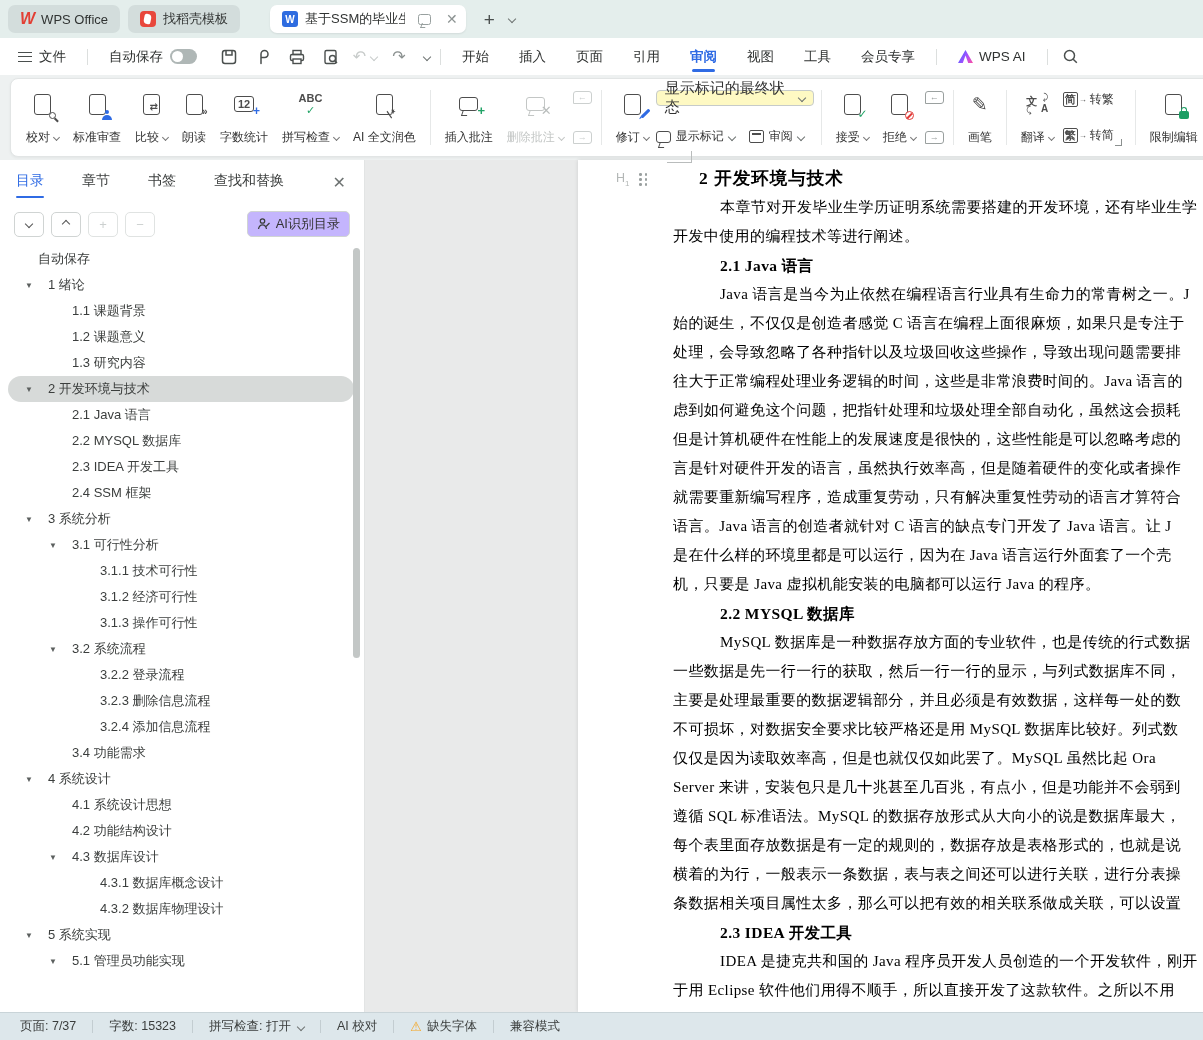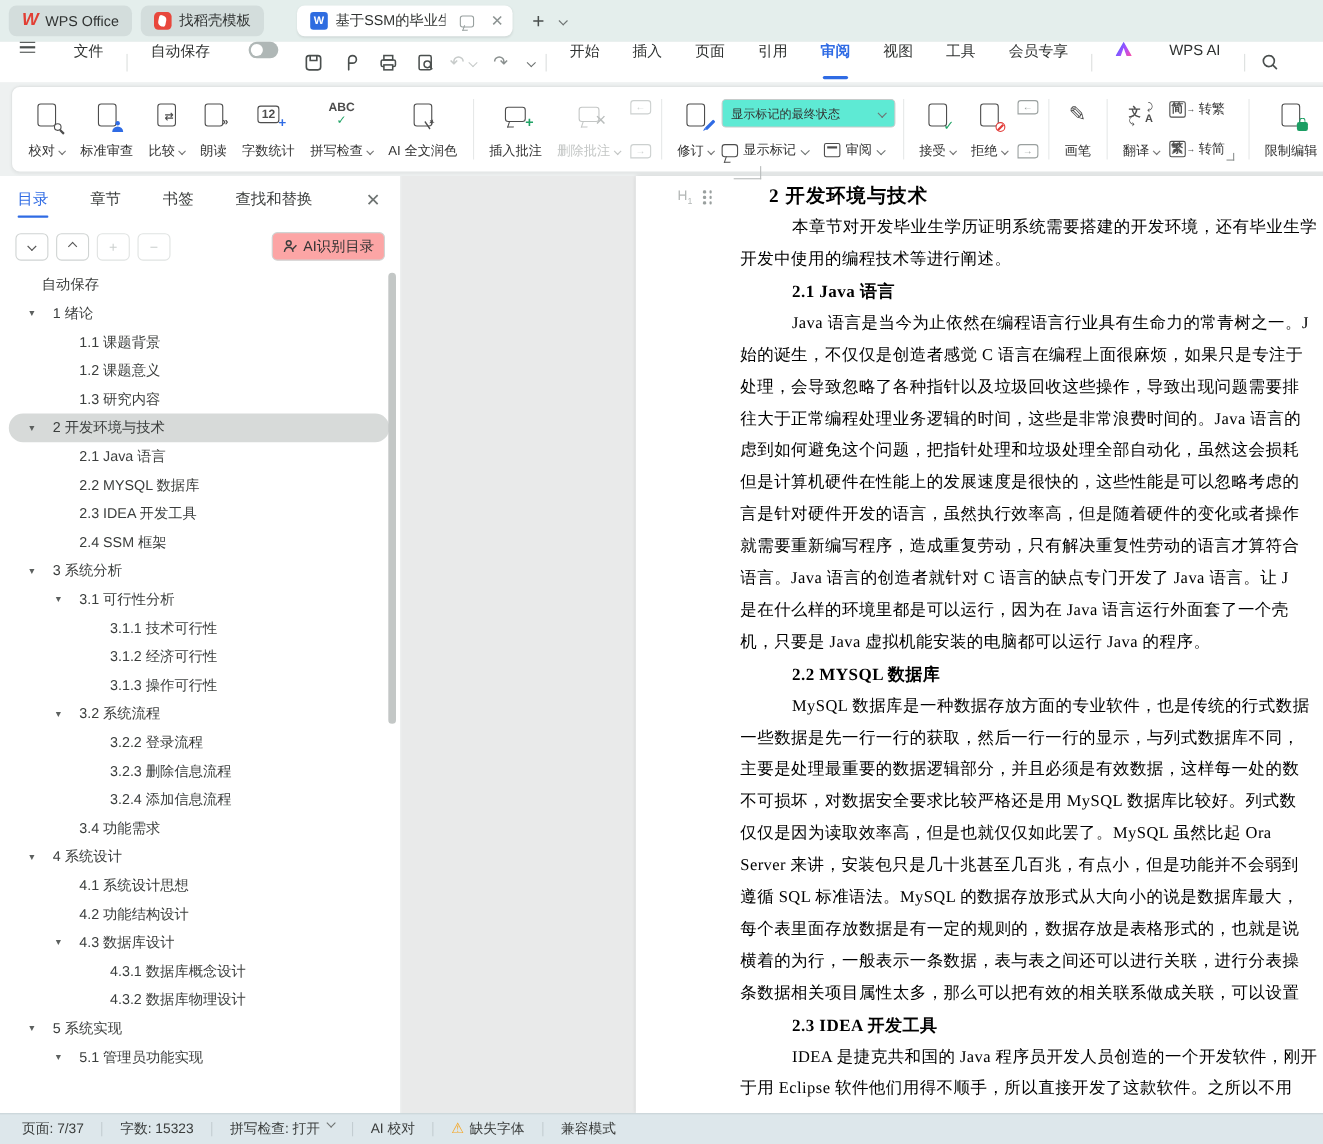--- a/index.html
+++ b/index.html
@@ -18,21 +18,21 @@
   .doc-title { max-width:100px; overflow:hidden; white-space:nowrap; }
   .bubt { width:13px; height:11px; border:1.2px solid #98a09f; border-radius:2.5px; position:relative; margin-left:6px; }
   .bubt::after { content:''; position:absolute; left:2px; bottom:-4.5px; width:4px; height:4px; border-left:1.2px solid #98a09f; border-bottom:1.2px solid #98a09f; transform:skewX(-20deg); background:transparent; }
   .tab-close { color:#8d9493; font-size:14px; margin-left:8px; line-height:1; }
   .tb-btn { color:#4a4f4e; font-size:19px; margin-left:18px; line-height:1; font-weight:300; }
   .chev { display:inline-block; width:6px; height:6px; border-right:1.3px solid #6e7372; border-bottom:1.3px solid #6e7372; transform:rotate(45deg); margin-left:5px; vertical-align:2px; }
   .chev.up { transform:rotate(225deg); vertical-align:-2px; }
 
   
   .menubar { position:absolute; left:0; top:38px; width:100%; height:37px; background:#fff; display:flex; align-items:center; font-size:13.5px; color:#2f3231; }
-  .mi { padding:0 6px; margin:0 9px; height:100%; display:flex; position:relative;gap:28px; }
+  .mi { padding:0 6px; margin:0 9px; height:100%; display:flex; align-items:center; position:relative; }
   .mi.act { color:#2f6be4; font-weight:600; }
   .mi.act::after { content:''; position:absolute; left:8px; right:8px; bottom:3px; height:3px; border-radius:2px; background:#2f6be4; }
   .msep { width:1px; height:16px; background:#dcdfde; margin:0 6px; }
   .hamb { width:14px; height:10px; border-top:1.5px solid #4a4f4e; border-bottom:1.5px solid #4a4f4e; position:relative; margin-right:7px; }
   .hamb::after { content:''; position:absolute; left:0; top:3.2px; width:100%; height:1.5px; background:#4a4f4e; }
   .toggle { width:27px; height:15px; border-radius:8px; background:#afb7b6; position:relative; margin-left:7px; }
   .toggle::after { content:''; position:absolute; left:2px; top:2px; width:11px; height:11px; border-radius:50%; background:#fff; }
   .qico { width:34px; display:flex; justify-content:center; align-items:center; }
   .qico svg { display:block; }
   .undo { font-size:16px; color:#c7cbca; } .undo .chev{ border-color:#c7cbca; }
@@ -67,21 +67,21 @@
   .wcic .bdg { position:absolute; right:-7px; bottom:-7px; font-size:12px; }
   .abc { font-size:11px; font-weight:700; color:#4d4d4d; line-height:1; text-align:center; }
   .abc .ck { display:block; color:#21a366; font-size:11px; margin-top:1px; }
   .bub { width:19px; height:14px; border:1.6px solid #4d4d4d; border-radius:3px; position:relative; }
   .bub::after { content:''; position:absolute; left:2px; bottom:-5.5px; width:4.5px; height:4.5px; border-left:1.6px solid #4d4d4d; border-bottom:1.6px solid #4d4d4d; transform:skewX(-18deg); }
   .bub .bdg { position:absolute; right:-8px; bottom:-8px; font-size:13px; font-weight:700; }
   .bub.disb { border-color:#c3c6c5; } .bub.disb::after { border-color:#c3c6c5; }
   .navarr { width:19px; height:13px; border:1.4px solid #9aa09f; border-radius:3px 3px 3px 0; font-size:9px; color:#9aa09f; display:flex; align-items:center; justify-content:center; line-height:1; }
   .navarr.disb { border-color:#ccd0cf; color:#ccd0cf; }
   .colstack { display:flex; flex-direction:column; justify-content:space-between; padding:7px 2px; }
-  .mk-select { width:158px; height:26px; border:1px solid #c6cbca; border-radius:4px; background:#5eead4; display:flex; align-items:center; justify-content:space-between; padding:0 8px; font-size:11px; color:#333; }
+  .mk-select { width:158px; height:16px; border:1px solid #c6cbca; border-radius:4px; background:#fef9c3; display:flex; align-items:center; justify-content:space-between; padding:0 8px; font-size:15px; color:#333; }
   .mk-row { display:flex; align-items:center; gap:14px; font-size:12px; color:#333; }
   .mk-item { display:flex; align-items:center; gap:5px; }
   .winic { width:15px; height:13px; border:1.5px solid #4d4d4d; border-radius:2px; position:relative; }
   .winic::before { content:''; position:absolute; left:2px; top:2px; right:2px; height:1.5px; background:#4d4d4d; }
   .penic { font-size:19px; color:#4d4d4d; transform:rotate(0deg); }
   .trzh { position:relative; width:22px; height:20px; }
   .trzh .z1 { position:absolute; left:0; top:0; font-size:11px; color:#4d4d4d; font-weight:600; }
   .trzh .z2 { position:absolute; right:0; bottom:0; font-size:10px; color:#4d4d4d; font-weight:700; }
   .trzh .a1 { position:absolute; right:0; top:-2px; font-size:9px; color:#4d4d4d; }
   .trzh .a2 { position:absolute; left:0; bottom:-2px; font-size:9px; color:#4d4d4d; }
@@ -96,21 +96,21 @@
   .sbtabs { display:flex; align-items:center; height:44px; padding:0 16px; font-size:14px; color:#3a3d3c; gap:38px; position:relative; }
   .sbtab { position:relative; padding-bottom:2px; }
   .sbtab.act { color:#2f6be4; }
   .sbtab.act::after { content:''; position:absolute; left:0; right:0; bottom:-6px; height:2.5px; background:#2f6be4; border-radius:2px; }
   .sbclose { position:absolute; right:18px; color:#6e7372; font-size:16px; }
   .sbctrl { display:flex; align-items:center; height:40px; padding:0 14px; gap:7px; }
   .nbtn { width:30px; height:25px; border:1px solid #d0d4d3; border-radius:5px; background:#fff; display:flex; align-items:center; justify-content:center; font-size:13px; color:#555; }
   .nbtn.disb { color:#ccd0cf; border-color:#e0e3e2; }
   .nbtn .chev { margin:0; }
   .nbtn .chev.gray { border-color:#555; }
-  .aitoc { margin-left:auto; height:26px; border:1px solid #d0d4d3; border-radius:5px; background:#fca5a5; display:flex; align-items:center; padding:0 9px; gap:5px; font-size:13px; color:#333; }
+  .aitoc { margin-left:auto; height:26px; border:1px solid #d0d4d3; border-radius:5px; background:#c4b5fd; display:flex; align-items:center; padding:0 9px; gap:5px; font-size:13px; color:#333; }
   .toclist { position:absolute; left:0; top:86px; right:10px; bottom:0; overflow:hidden; }
   .titem { height:26px; display:flex; align-items:center; font-size:13px; color:#3b3e3d; position:relative; margin:0 0 0 8px; border-radius:13px; padding-left:40px; white-space:nowrap; }
   .titem .tarr { position:absolute; left:17px; top:50%; transform:translateY(-50%); font-size:8px; color:#5c605f; }
   .titem.lvl0 { padding-left:40px; }
   .titem.lvl0.noarr { padding-left:30px; }
   .titem.lvl1 { padding-left:64px; }
   .titem.lvl1 .tarr { left:41px; }
   .titem.lvl2 { padding-left:92px; }
   .titem.sel { background:#d7dad9; }
   .sb-scroll { position:absolute; right:4px; top:88px; width:7px; height:410px; border-radius:4px; background:#c3c7c6; }
@@ -123,21 +123,21 @@
   .dots { display:inline-grid; grid-template-columns:3px 3px; gap:2.5px; }
   .dots i { width:2.5px; height:2.5px; border-radius:50%; background:#9aa09f; }
   .doctext { position:absolute; left:95px; top:4px; width:1200px; font-family:"Liberation Serif","DejaVu Serif",serif; }
   .dline { height:29px; line-height:29px; white-space:nowrap; font-size:15px; color:#000; letter-spacing:.4px; }
   .dline.t-h1 { font-weight:700; font-size:17.5px; padding-left:26px; letter-spacing:1px; }
   .dline.t-h2 { font-weight:700; font-size:15.5px; text-indent:47px; }
   .dline.t-first { text-indent:47px; }
 
   
   .statusbar { position:absolute; left:0; bottom:0; width:100%; height:28px; background:#dde7eb; border-top:1px solid #c9d4d8; display:flex; align-items:center; font-size:12.5px; color:#3a3d3c; padding-left:20px; }
-  .stitem { display:flex; align-items:flex-start; padding:0 16px; gap:5px; white-space:nowrap; }
+  .stitem { display:flex; align-items:center; padding:0 16px; gap:5px; white-space:nowrap; }
   .stsep { width:1px; height:13px; background:#c3cdd1; }
   .warn { color:#f5a623; font-size:13px; }
 </style>
 </head>
 <body>
 
 <div class="tabbar">
   <div class="tab ghost">
     <span class="wlogo">W</span>
     <span>WPS Office</span>

